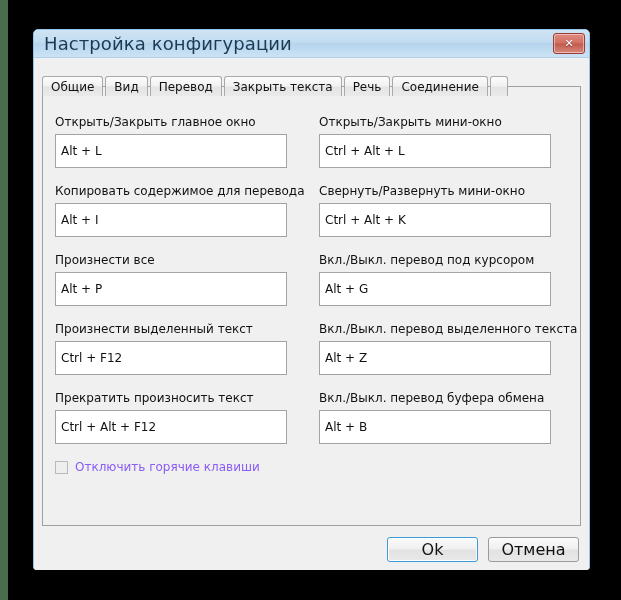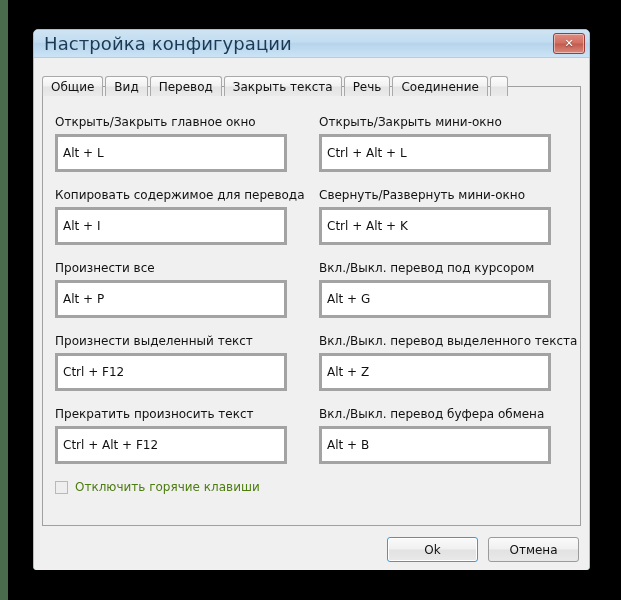--- a/index.html
+++ b/index.html
@@ -160,21 +160,21 @@
     font-size: 12px;
     color: #111111;
     margin-bottom: 5px;
     white-space: nowrap;
   }
 
   .field-input {
     width: 100%;
     height: 22px;
     box-sizing: border-box;
-    border: 3px solid #a3a3a3;
+    border: 1px solid #a3a3a3;
     background: #ffffff;
     font-family: "DejaVu Sans", "Liberation Sans", sans-serif;
     font-size: 12px;
     color: #111111;
     padding: 16px 5px;
     outline: none;
     border-radius: 0;
   }
 
   .checkbox-row {
@@ -187,38 +187,38 @@
     width: 13px;
     height: 13px;
     border: 1px solid #b9b9b9;
     background: #eeeeee;
     box-sizing: border-box;
     margin-right: 7px;
     flex: 0 0 auto;
   }
   .checkbox-label {
     font-size: 12px;
-    color: #4d7c0f;
+    color: #8b5cf6;
     white-space: nowrap;
   }
 
   
   .footer {
     position: absolute;
     right: 10px;
     bottom: 8px;
     display: flex;
     gap: 10px;
   }
 
   .btn {
     width: 91px;
     height: 25px;
     font-family: "DejaVu Sans", "Liberation Sans", sans-serif;
-    font-size: 12px;
+    font-size: 16px;
     color: #111111;
     border: 1px solid #9b9b9b;
     border-radius: 3px;
     background: linear-gradient(to bottom, #fafafa 0%, #f0f0f0 48%, #e2e2e2 52%, #e9e9e9 100%);
     cursor: pointer;
     display: flex;
     align-items: center;
     justify-content: center;
     box-sizing: border-box;
   }

